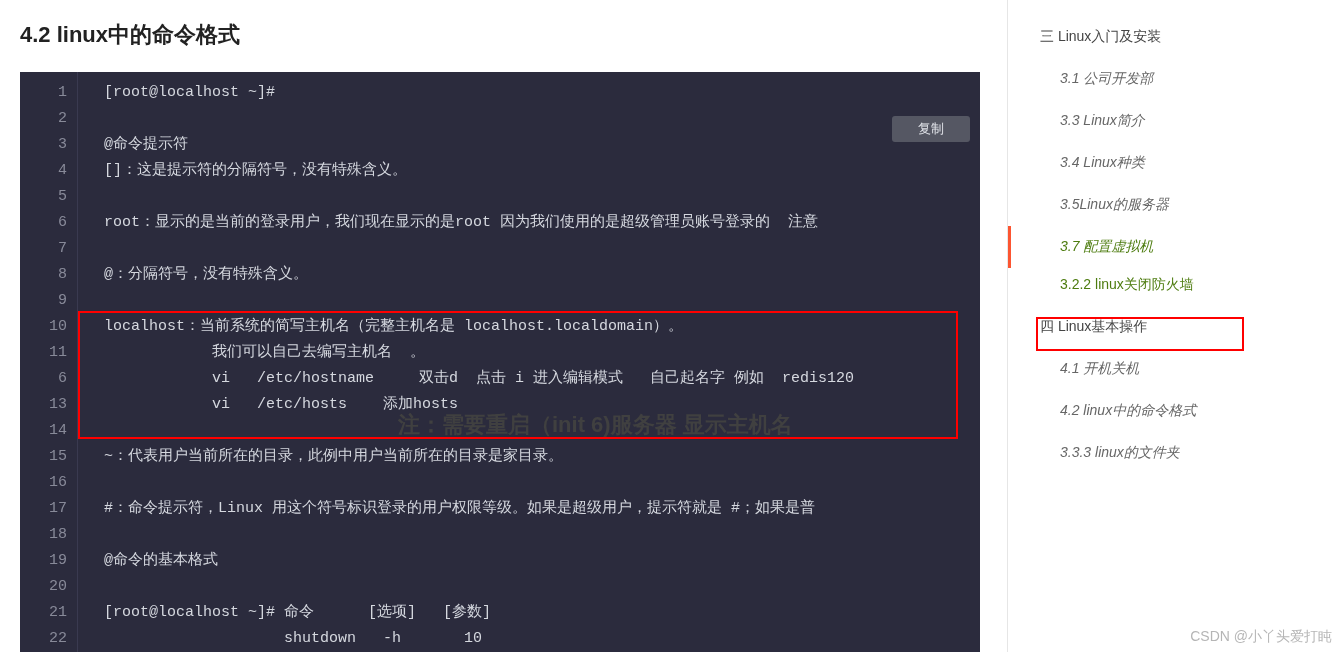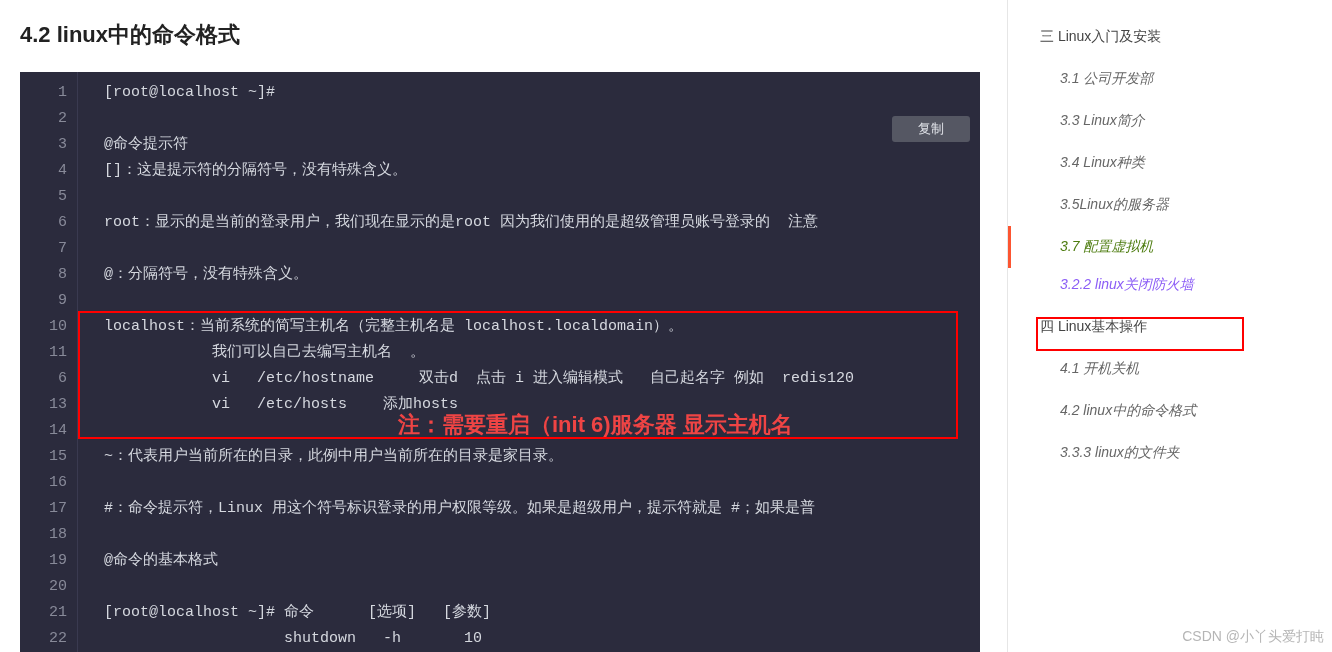--- a/index.html
+++ b/index.html
@@ -71,21 +71,21 @@
     top: 311px;
     width: 880px;
     height: 128px;
     border: 2px solid #ff0000;
     pointer-events: none;
   }
   .red-note {
     position: absolute;
     left: 398px;
     top: 410px;
-    color: #ef4444;
+    color: #404040;
     font-size: 22px;
     font-weight: 600;
     pointer-events: none;
     z-index: 5;
     font-family: "Microsoft YaHei", sans-serif;
   }
   .sidebar {
     position: absolute;
     left: 1007px;
     top: 0;
@@ -104,23 +104,22 @@
   }
   .toc-l2 {
     padding: 12px 0 12px 52px;
     color: #666;
     cursor: pointer;
     position: relative;
     font-style: italic;
   }
   .toc-l3 {
     padding: 8px 0 12px 52px;
-    color: #8b5cf6;
-    cursor: pointer;
-    font-style: italic;
+    color: #4d7c0f;
+    cursor: pointer;
   }
   .toc-active {
     color: #4d7c0f;
   }
   .toc-active::before {
     content: "";
     position: absolute;
     left: 0;
     top: 0;
     bottom: 0;
@@ -132,21 +131,21 @@
     left: 1036px;
     top: 317px;
     width: 208px;
     height: 34px;
     border: 2px solid #ff0000;
     pointer-events: none;
     z-index: 10;
   }
   .watermark {
     position: absolute;
-    right: 8px;
+    right: 0;
     bottom: 6px;
     color: rgba(120,120,120,0.55);
     font-size: 14px;
   }
 </style>
 </head>
 <body>
 
 <div class="main">
   <h2 class="heading">4.2 linux中的命令格式</h2>

